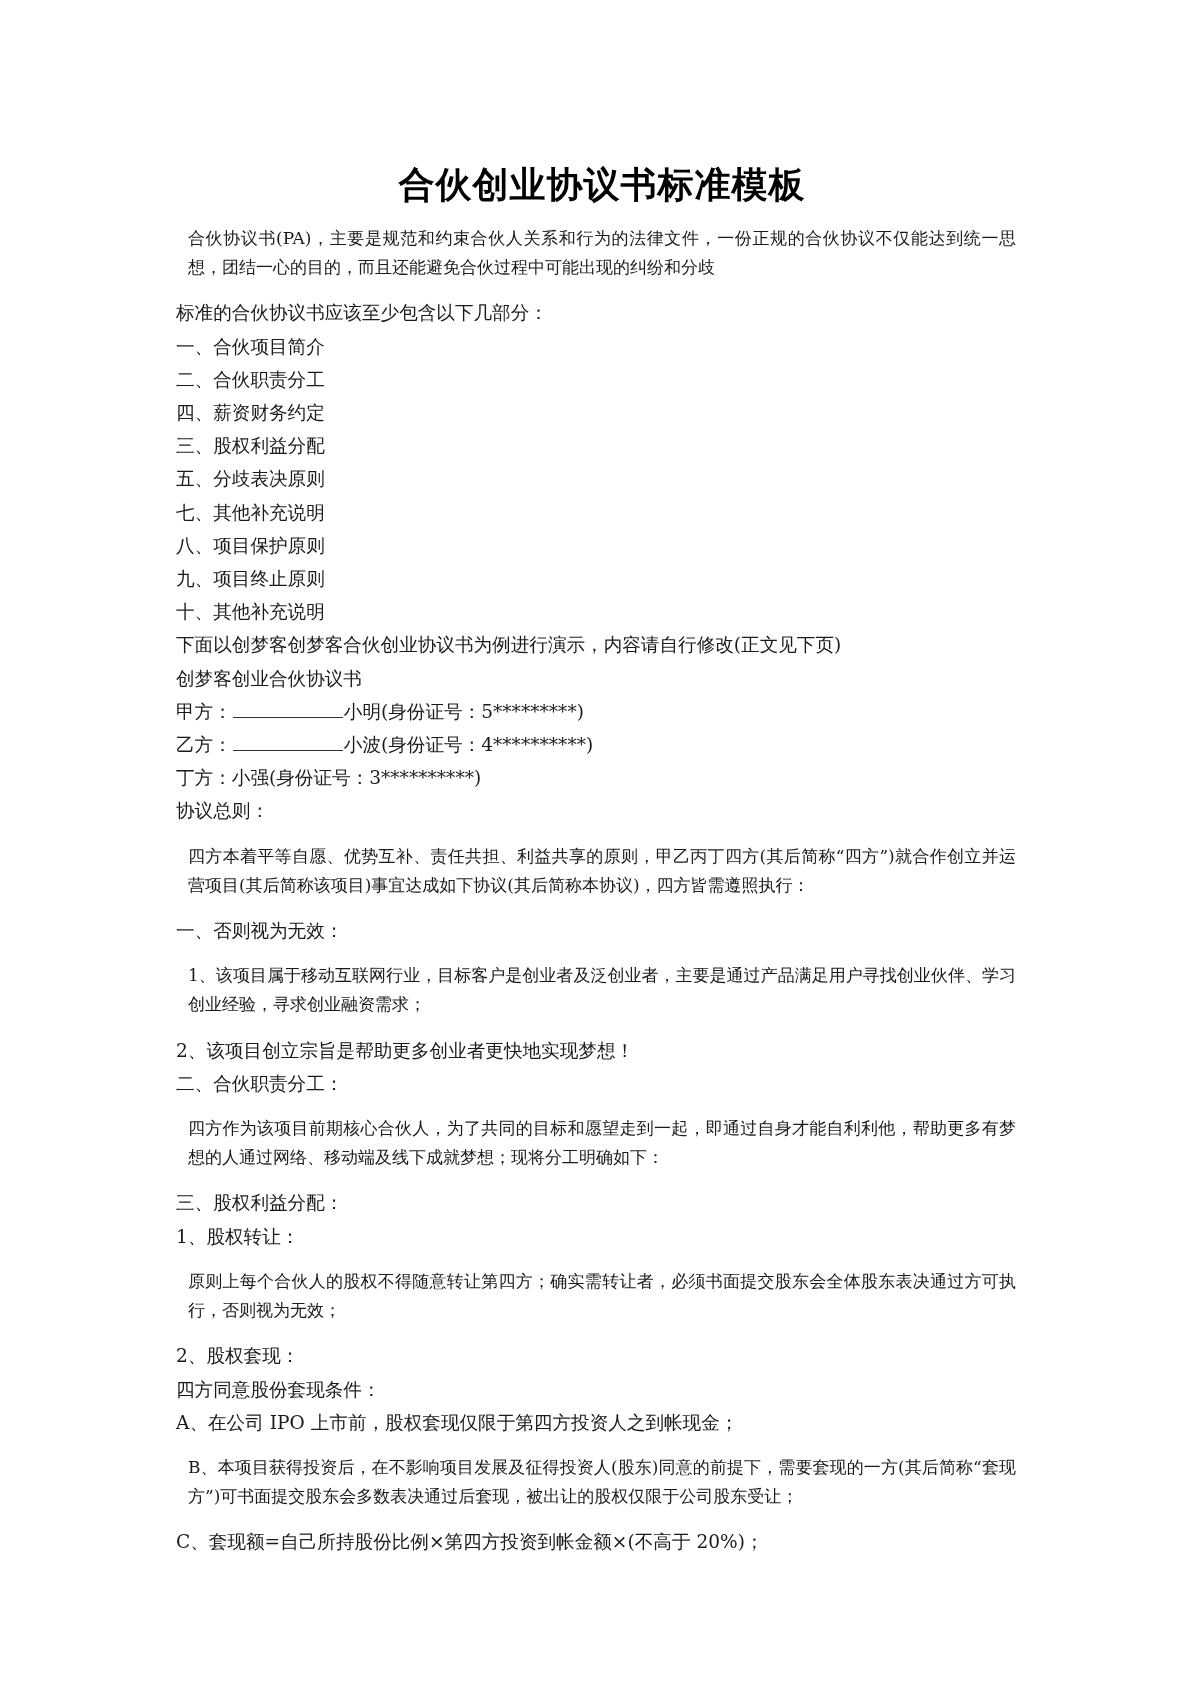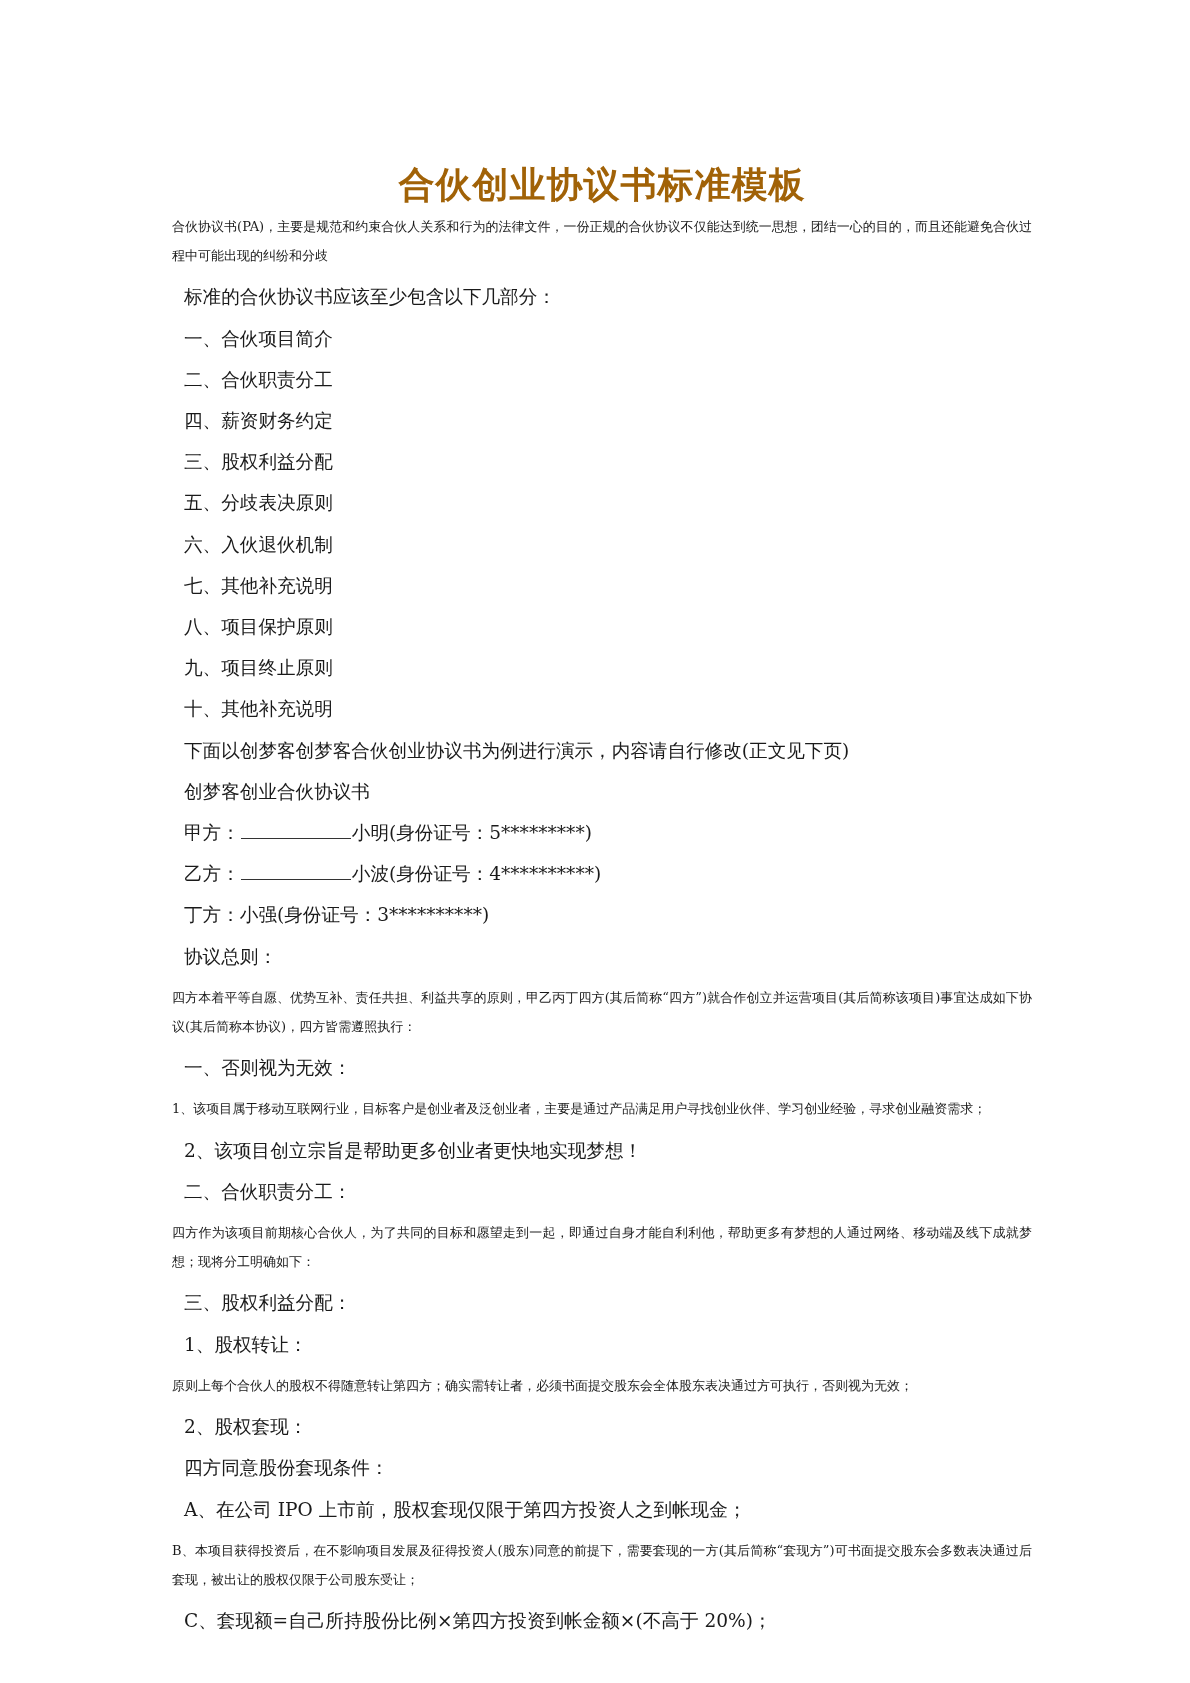--- a/index.html
+++ b/index.html
@@ -17,33 +17,33 @@
       top: 162px;
       width: 860px;
     }
     .title {
       font-family: "DejaVu Sans", "Liberation Sans", sans-serif;
       font-weight: bold;
       font-size: 36px;
       line-height: 46px;
       text-align: center;
       margin: 0 0 4px 0;
-      color: #a16207;
+      color: #000000;
       letter-spacing: 1px;
     }
     .line {
       font-size: 18.6px;
       line-height: 29.2px;
       white-space: nowrap;
-      margin: 12px;
+      margin: 4px;
     }
     .para {
-      font-size: 13px;
+      font-size: 17px;
       line-height: 29.2px;
-      margin: 0;
+      margin: 16px;
       text-align: justify;
       text-align-last: left;
     }
     .blank {
       display: inline-block;
       width: 110px;
       border-bottom: 1px solid #333;
       height: 18px;
       vertical-align: baseline;
       margin: 0 1px;
@@ -57,21 +57,20 @@
 
   <p class="para">合伙协议书(PA)，主要是规范和约束合伙人关系和行为的法律文件，一份正规的合伙协议不仅能达到统一思想，团结一心的目的，而且还能避免合伙过程中可能出现的纠纷和分歧</p>
   <p class="line">标准的合伙协议书应该至少包含以下几部分：</p>
 
   <div>
     <p class="line">一、合伙项目简介</p>
     <p class="line">二、合伙职责分工</p>
     <p class="line">四、薪资财务约定</p>
     <p class="line">三、股权利益分配</p>
     <p class="line">五、分歧表决原则</p>
-    <p class="line">六、入伙退伙机制</p>
     <p class="line">七、其他补充说明</p>
     <p class="line">八、项目保护原则</p>
     <p class="line">九、项目终止原则</p>
     <p class="line">十、其他补充说明</p>
   </div>
 
   <p class="line">下面以创梦客创梦客合伙创业协议书为例进行演示，内容请自行修改(正文见下页)</p>
   <p class="line">创梦客创业合伙协议书</p>
 
   <div>

